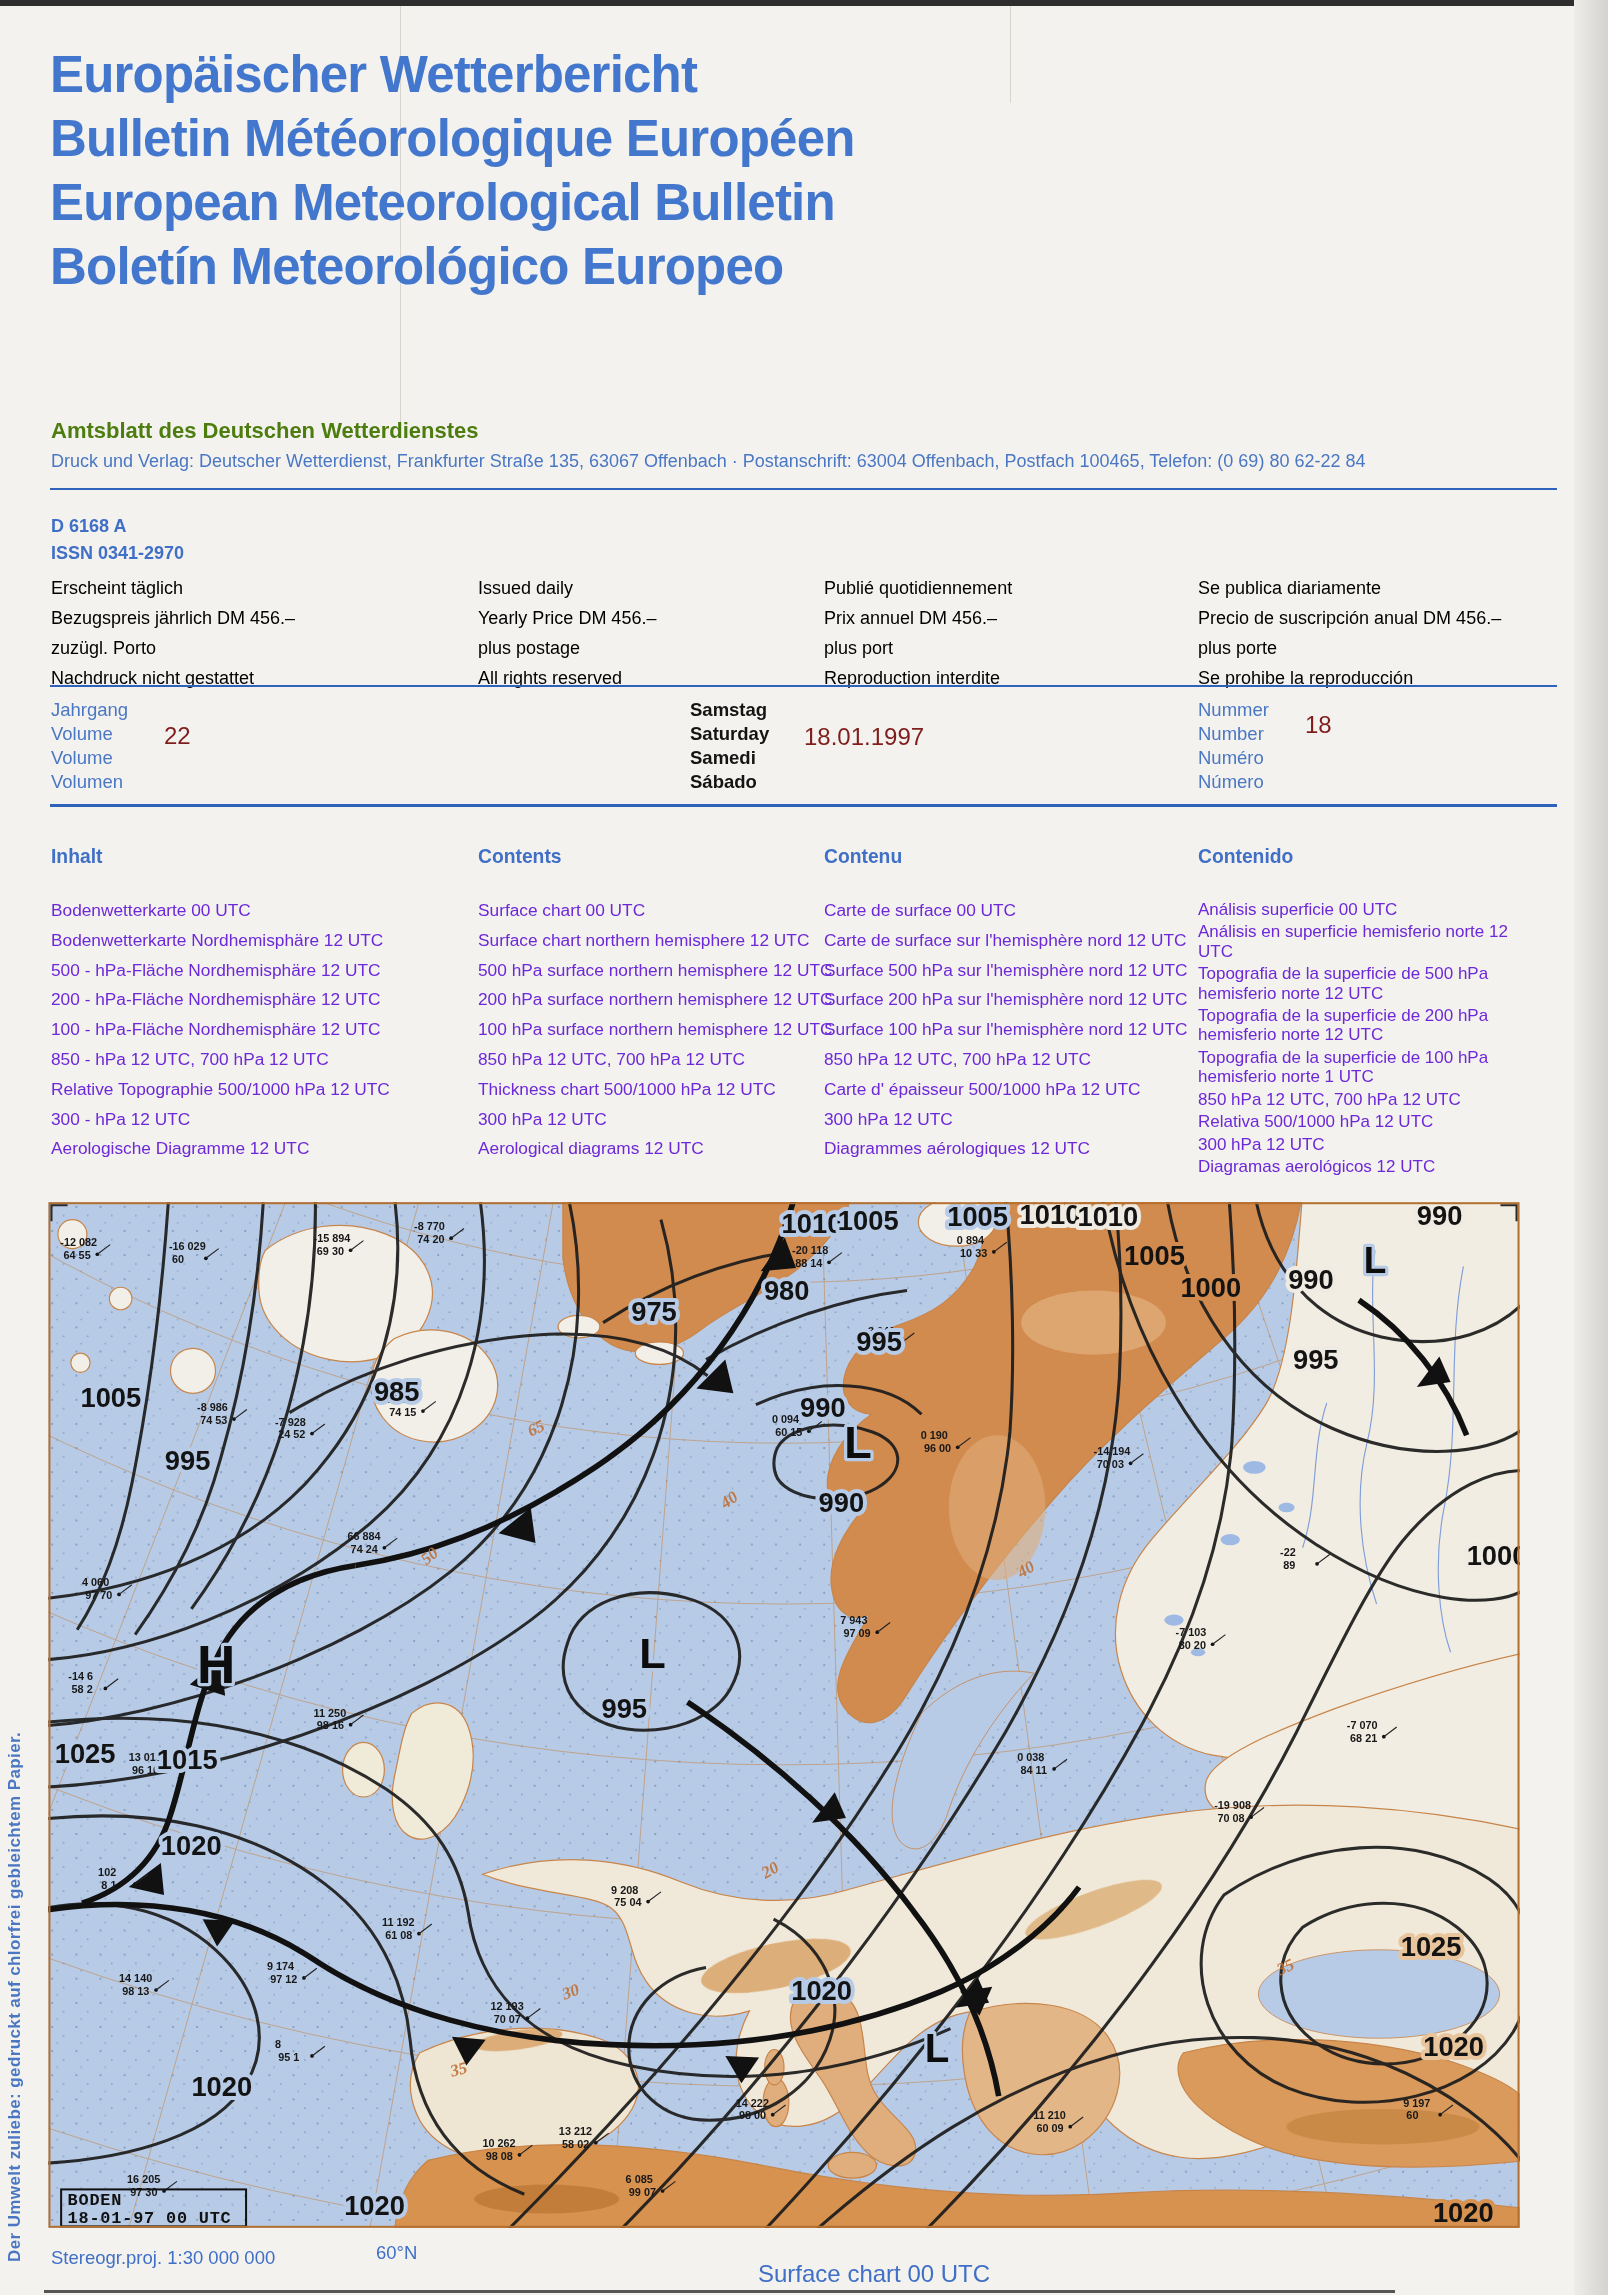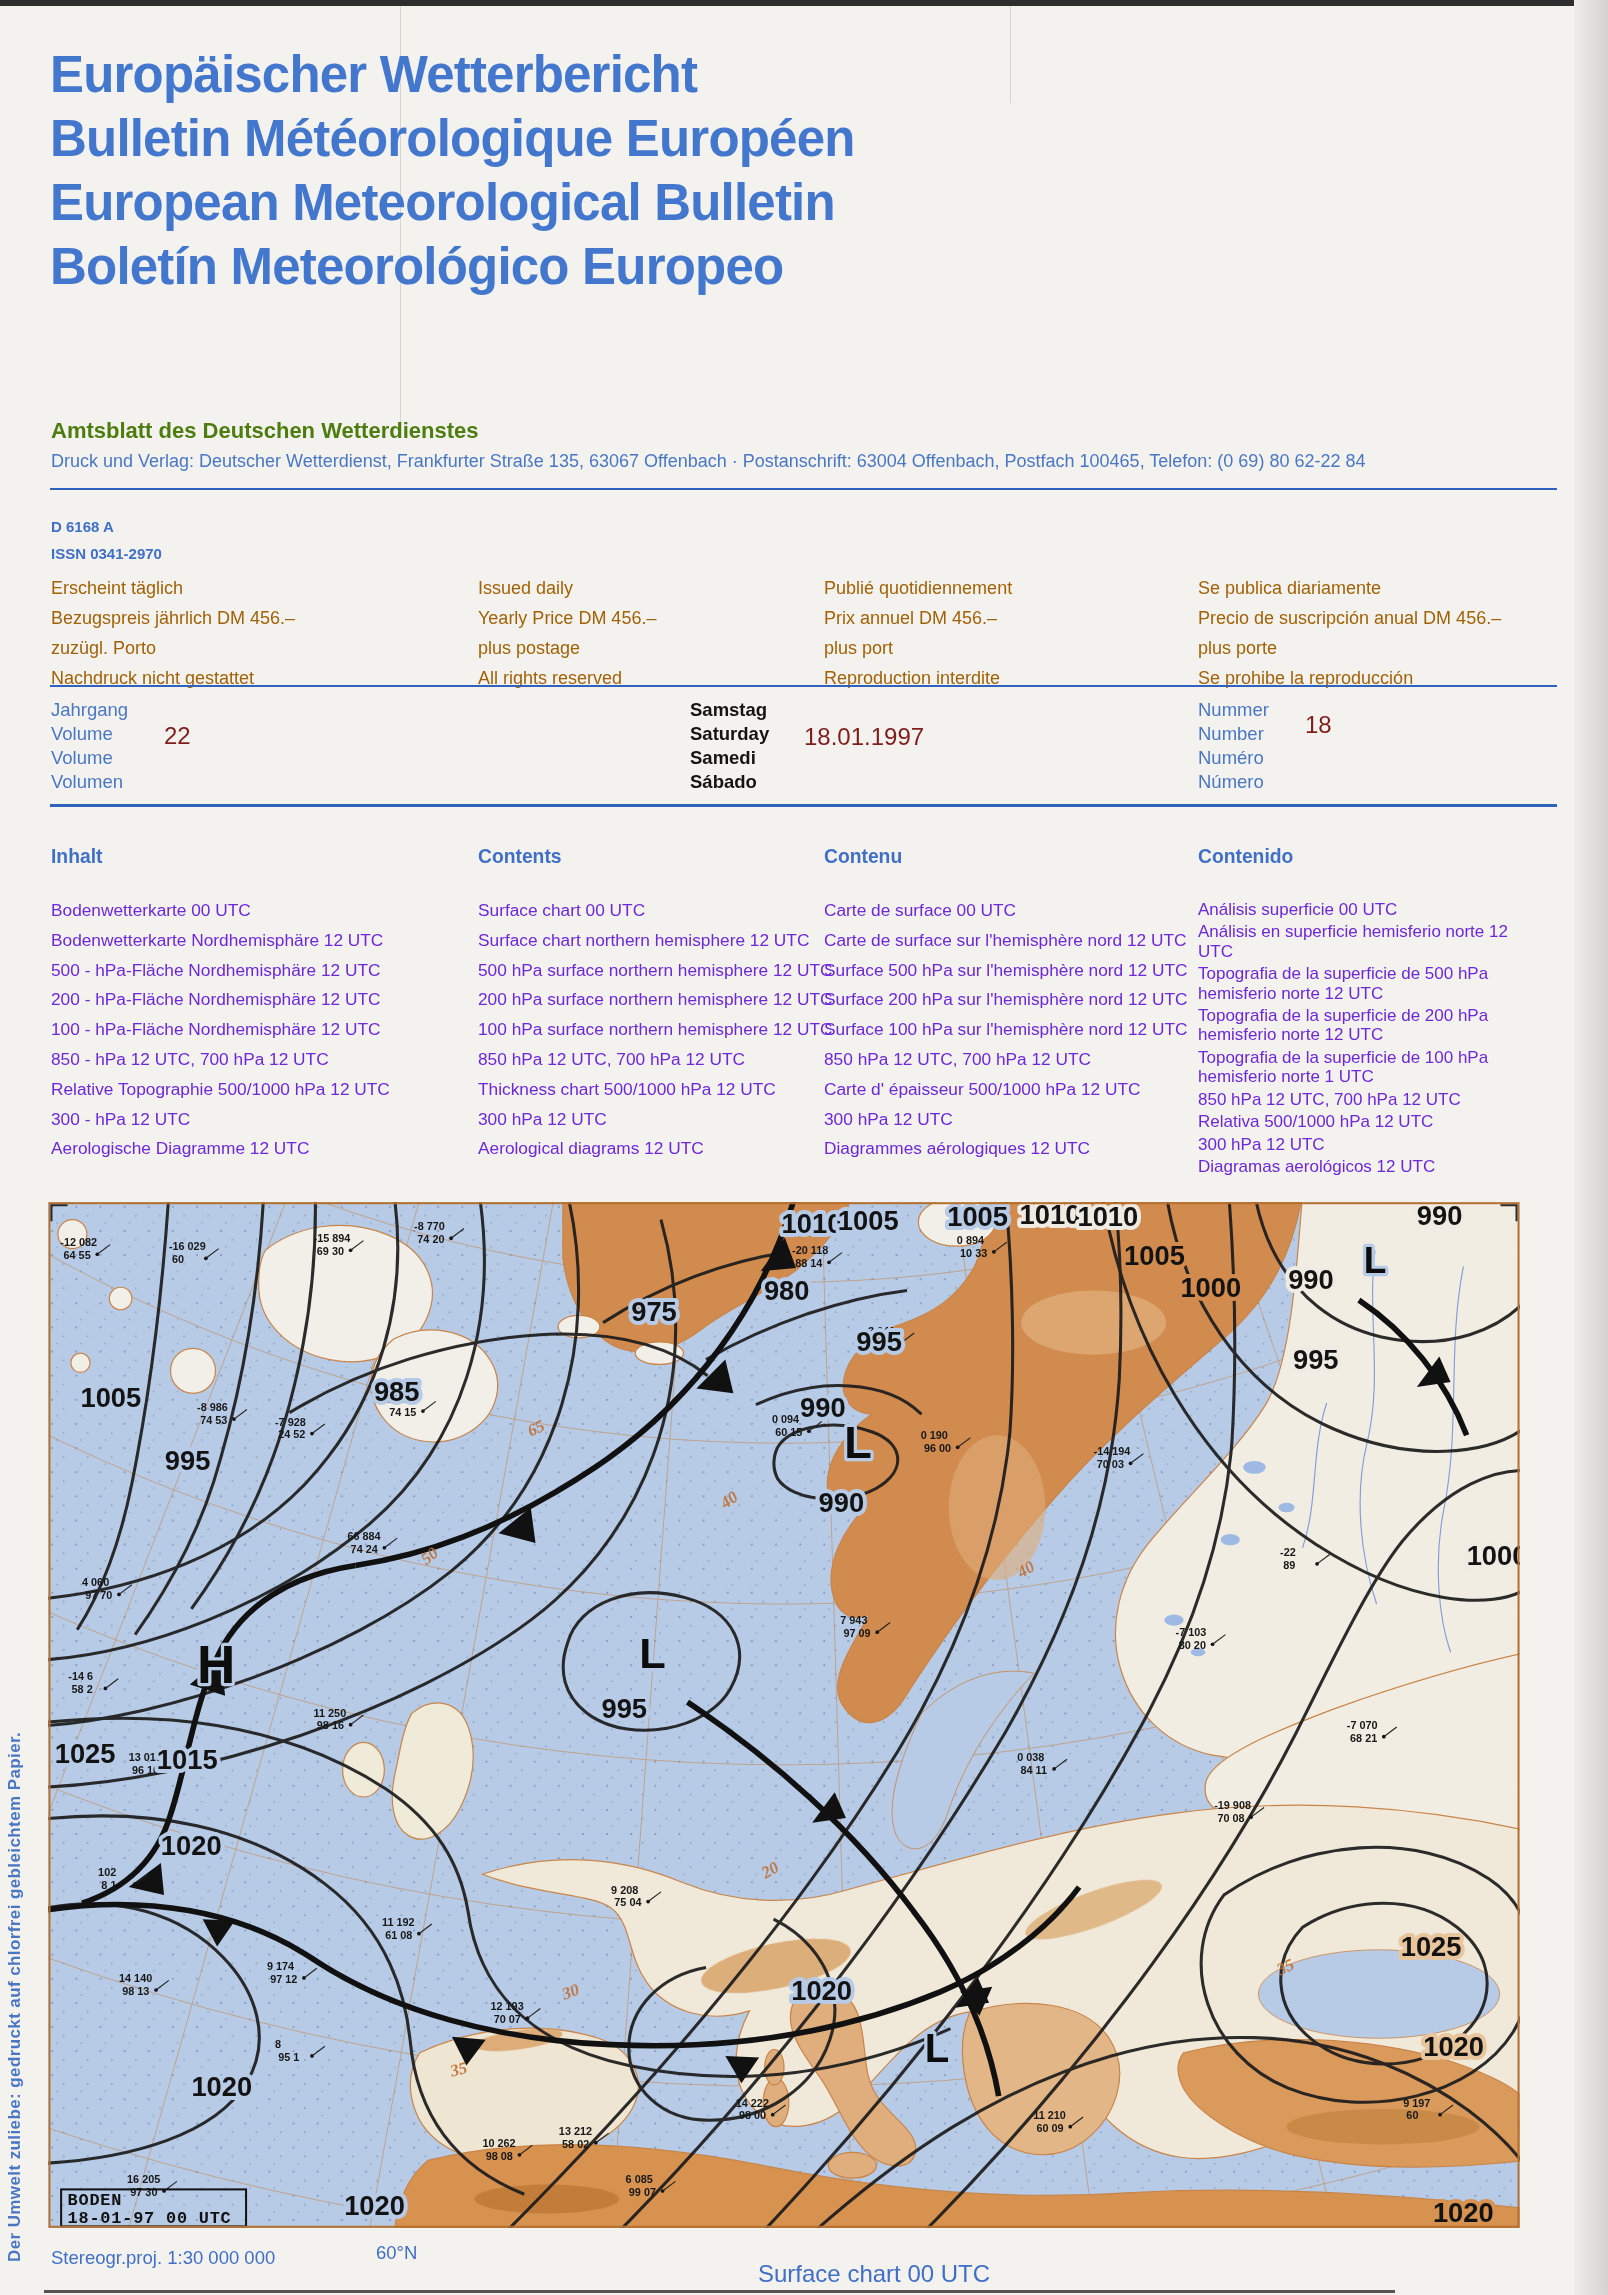--- a/index.html
+++ b/index.html
@@ -13,24 +13,24 @@
   .crease{position:absolute;width:0.8px;background:#d8d5cf;}
   
   #title{position:absolute;left:50px;top:43px;color:#4377cd;font-weight:bold;
          font-size:51px;line-height:64px;letter-spacing:-0.8px;}
   #imprint-bold{position:absolute;left:51px;top:418px;color:#4d7c0f;font-size:22px;font-weight:bold;}
   #imprint-line{position:absolute;left:51px;top:451px;color:#4a77c4;font-size:18px;}
   .rule{position:absolute;left:50px;width:1507px;background:#2f62bb;}
   #rule1{top:488px;height:2.4px;}
   #rule2{top:685px;height:2.4px;}
   #rule3{top:804px;height:3.2px;}
-  #codes{position:absolute;left:51px;top:513px;color:#3f6fc6;font-size:15px;
+  #codes{position:absolute;left:51px;top:513px;color:#3f6fc6;font-size:18px;
          font-weight:bold;line-height:27px;}
   #info-cols{position:absolute;left:0;top:573px;width:1609px;height:105px;}
-  .info-col{position:absolute;top:0;color:#a16207;font-size:18px;line-height:30px;white-space:nowrap;}
+  .info-col{position:absolute;top:0;color:#000000;font-size:18px;line-height:30px;white-space:nowrap;}
   .info-col:nth-child(1){left:51px;}
   .info-col:nth-child(2){left:478px;}
   .info-col:nth-child(3){left:824px;}
   .info-col:nth-child(4){left:1198px;}
   
   .volstack{position:absolute;top:698px;color:#4a77c4;font-size:18.5px;line-height:24px;}
   #vol-left{left:51px;}
   #vol-days{left:690px;color:#141414;font-weight:600;}
   #vol-right{left:1198px;}
   .volval{position:absolute;color:#7f1d1d;font-size:24px;}

